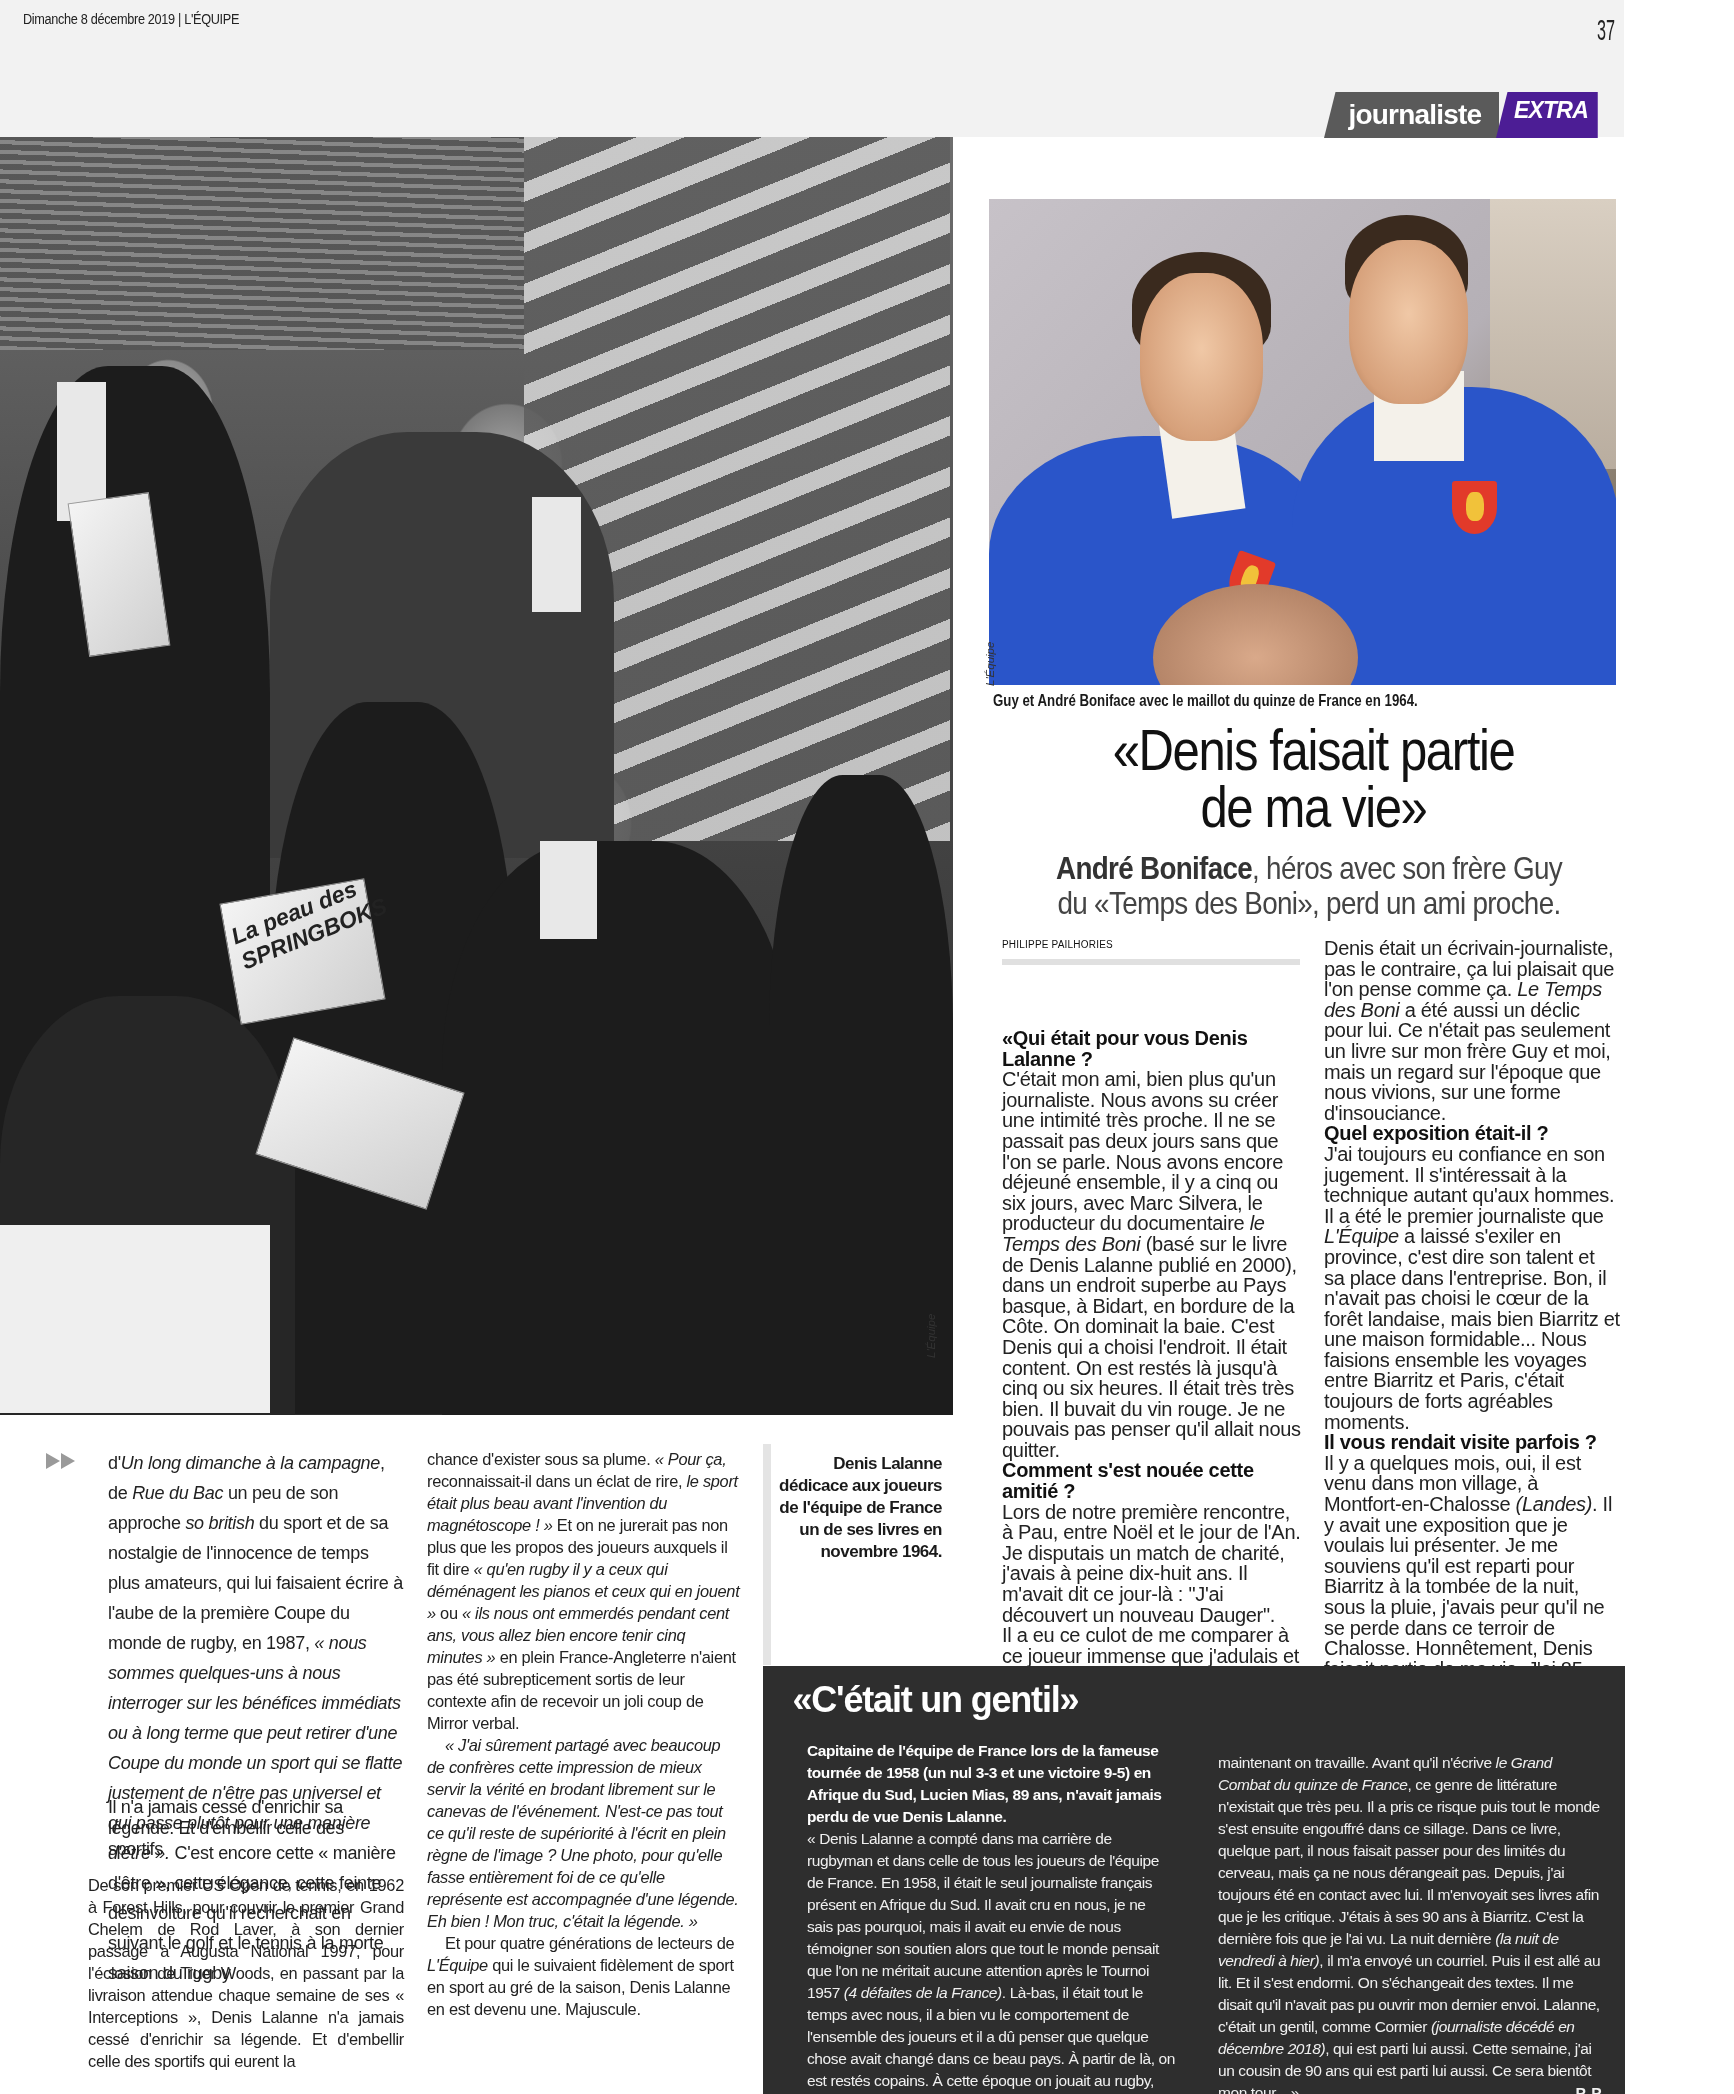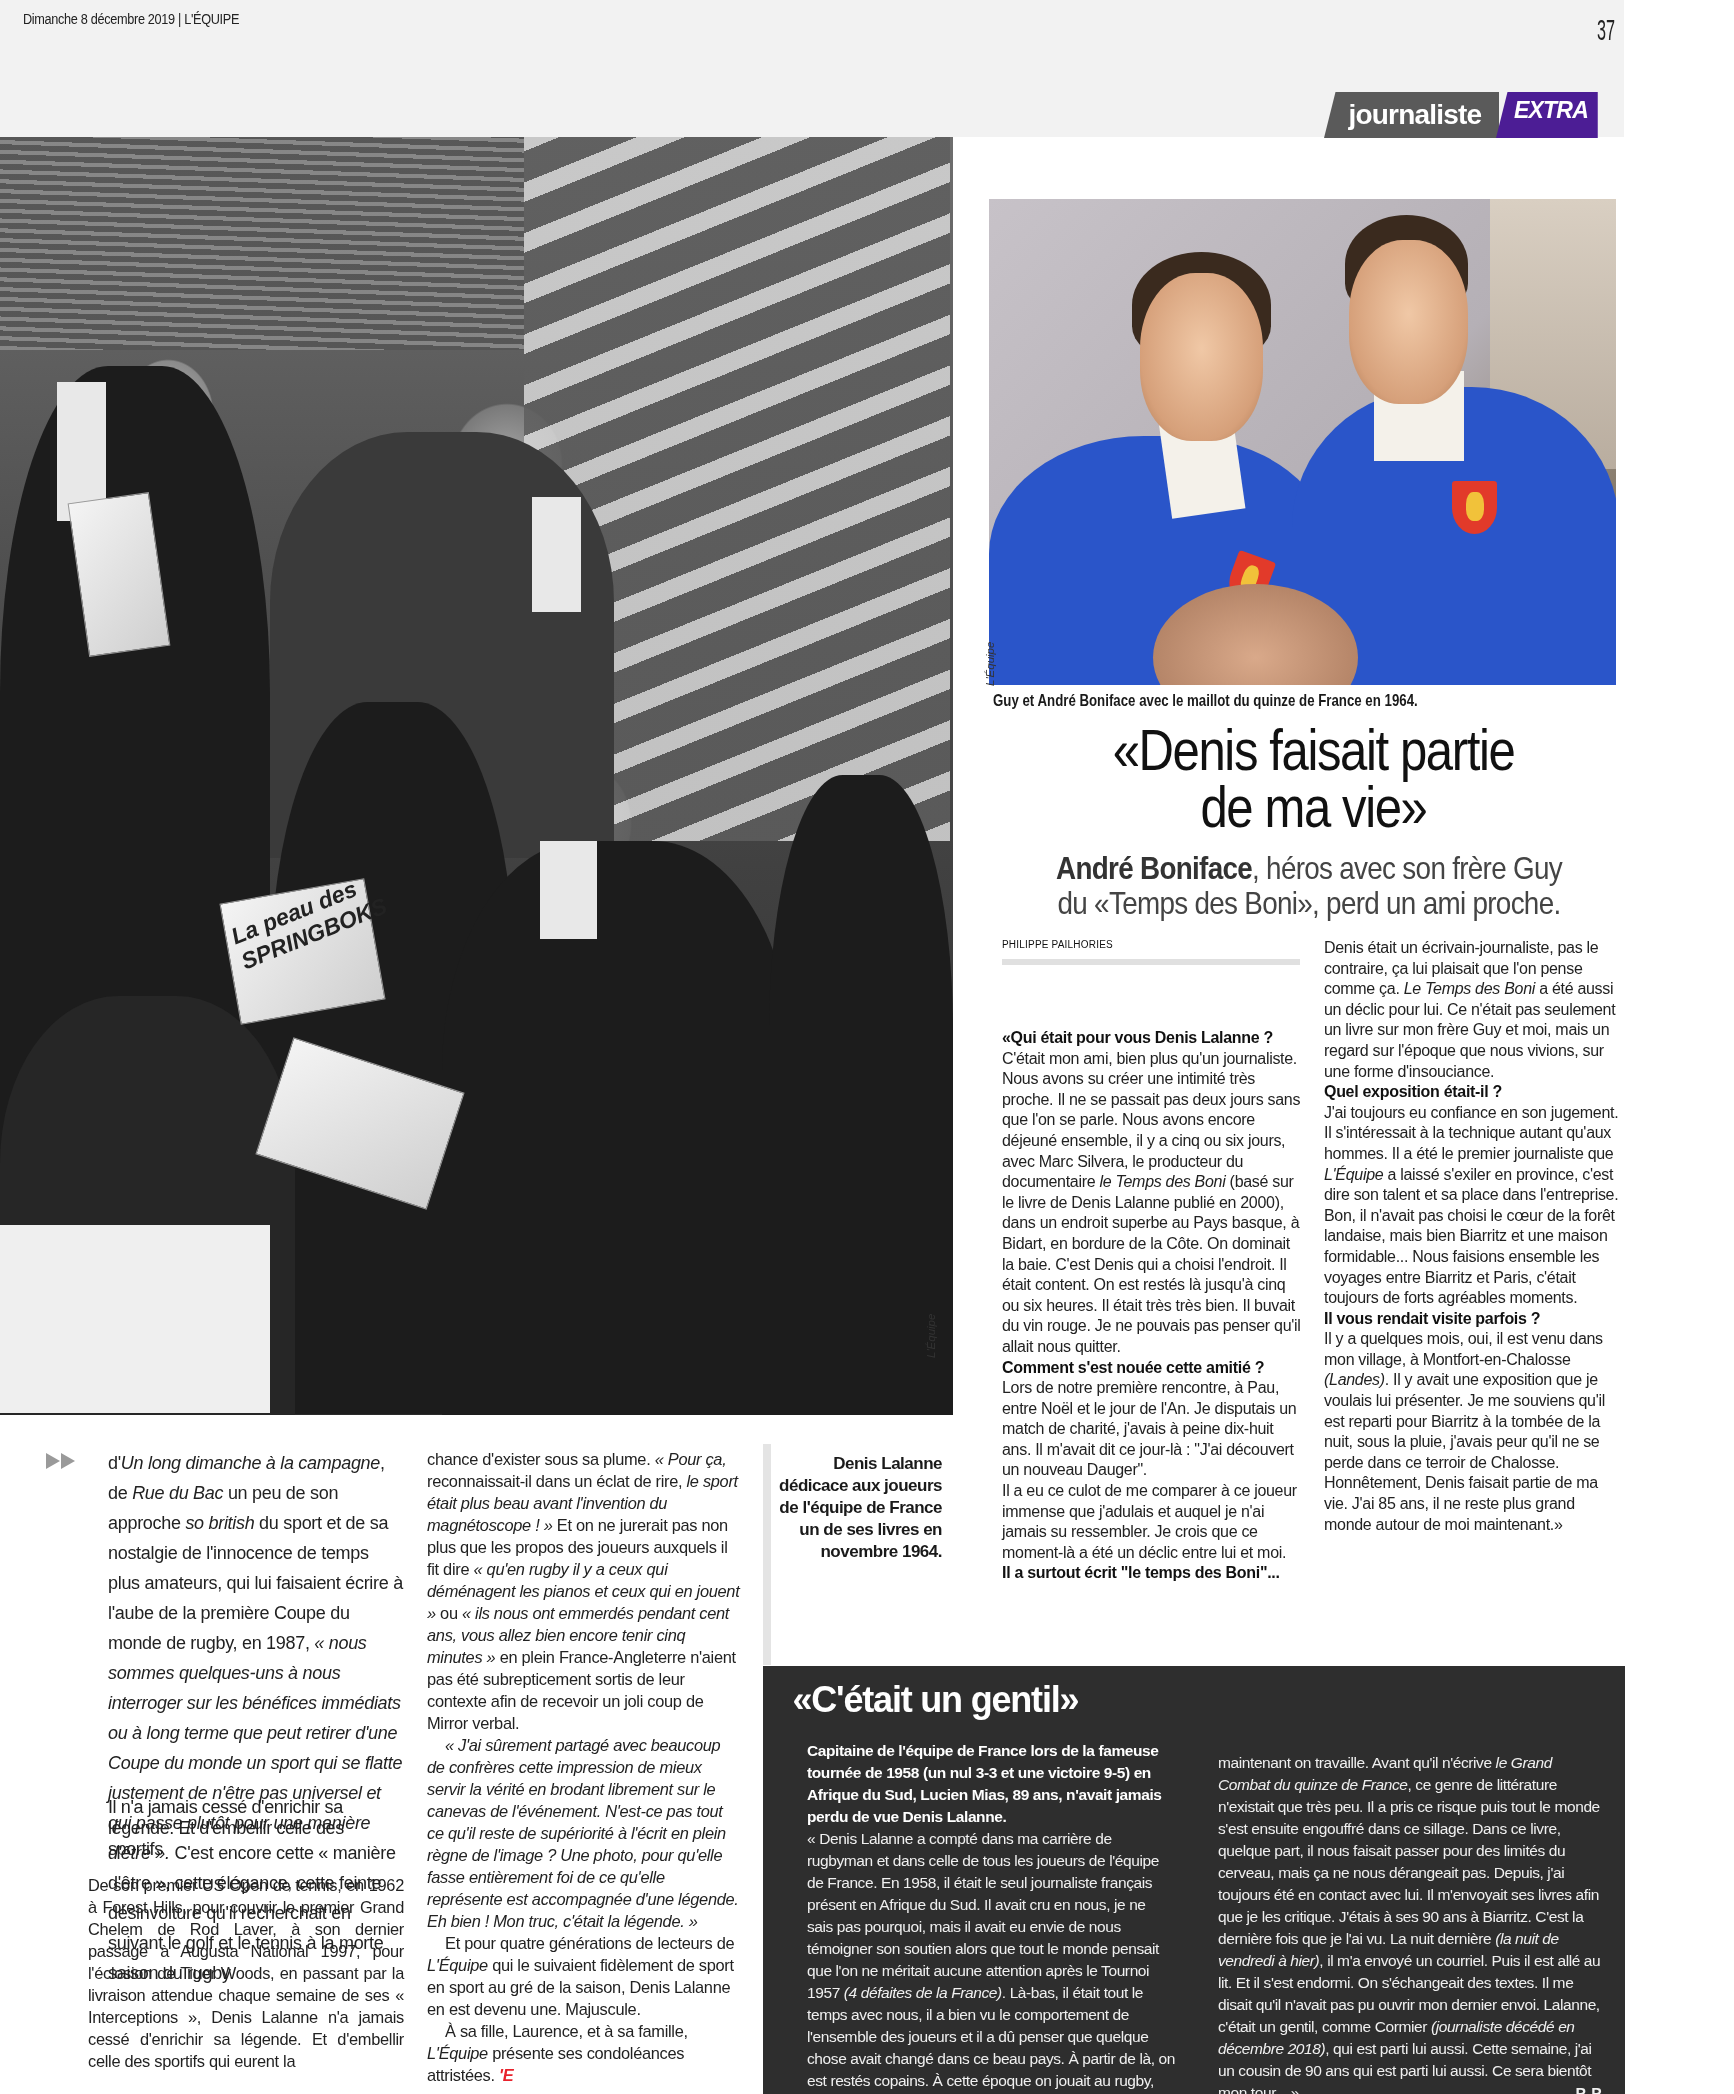--- a/index.html
+++ b/index.html
@@ -53,21 +53,21 @@
 
   .color-caption { position: absolute; left: 993px; top: 691px; font-size: 17px; font-weight: bold; color: #1a1a1a; transform: scaleX(0.78); transform-origin: left top; white-space: nowrap; }
 
   .headline { position: absolute; left: 1015px; top: 722px; width: 597px; text-align: center; font-size: 57px; line-height: 57px; font-weight: normal; color: #111; letter-spacing: -1.6px; transform: scaleX(0.86); transform-origin: center top; }
   .deck { position: absolute; left: 998px; top: 851px; width: 622px; text-align: center; font-size: 32px; line-height: 35px; color: #444; letter-spacing: -0.8px; transform: scaleX(0.87); transform-origin: center top; }
   .deck b { color: #333; }
 
   .byline { position: absolute; left: 1002px; top: 939px; font-size: 10px; font-weight: normal; color: #111; letter-spacing: 0.2px; }
   .byline-rule { position: absolute; left: 1002px; top: 959px; width: 298px; height: 5.7px; background: #e0e0e0; }
 
-  .col { position: absolute; font-size: 16px; line-height: 20.6px; color: #222; letter-spacing: -0.3px; text-align: left; }
+  .col { position: absolute; font-size: 20px; line-height: 20.6px; color: #222; letter-spacing: -0.3px; text-align: left; }
   .col p { margin: 0; }
   .col .q { font-weight: bold; color: #111; }
   .col i { font-style: italic; }
 
   .col-int-1 { left: 1002px; top: 980px; width: 300px; margin-top: 48px; }
   .col-int-2 { left: 1324px; top: 938px; width: 296px; }
 
   .col-art-1 { left: 108px; top: 1448px; width: 296px; font-size: 18px; line-height: 30px; }
   .col-art-2 { left: 427px; top: 1448px; width: 314px; font-size: 16.4px; line-height: 22px; }
   .indent { text-indent: 18px; }
@@ -173,21 +173,20 @@
 
 <div class="next-arrow"></div>
 <div class="col col-art-1" id="art-col-1">d'<i>Un long dimanche à la campagne</i>, de <i>Rue du Bac</i> un peu de son approche <i>so british</i> du sport et de sa nostalgie de l'innocence de temps plus amateurs, qui lui faisaient écrire à l'aube de la première Coupe du monde de rugby, en 1987, <i>« nous sommes quelques-uns à nous interroger sur les bénéfices immédiats ou à long terme que peut retirer d'une Coupe du monde un sport qui se flatte justement de n'être pas universel et qui passe plutôt pour une manière d'être ».</i> C'est encore cette « manière d'être », cette élégance, cette feinte désinvolture qu'il recherchait en suivant le golf et le tennis à la morte saison du rugby.</div>
 <div class="subhead">Il n'a jamais cessé d'enrichir sa légende. Et d'embellir celle des sportifs</div>
 <div class="col col-art-1b">De son premier US Open de tennis, en 1962 à Forest Hills, pour couvrir le premier Grand Chelem de Rod Laver, à son dernier passage à Augusta National 1997, pour l'éclosion de Tiger Woods, en passant par la livraison attendue chaque semaine de ses « Interceptions », Denis Lalanne n'a jamais cessé d'enrichir sa légende. Et d'embellir celle des sportifs qui eurent la</div>
 
 <div class="col col-art-2">
   <p id="art-col-2a">chance d'exister sous sa plume. <i>« Pour ça,</i> reconnaissait-il dans un éclat de rire, <i>le sport était plus beau avant l'invention du magnétoscope ! »</i> Et on ne jurerait pas non plus que les propos des joueurs auxquels il fit dire <i>« qu'en rugby il y a ceux qui déménagent les pianos et ceux qui en jouent »</i> ou <i>« ils nous ont emmerdés pendant cent ans, vous allez bien encore tenir cinq minutes »</i> en plein France-Angleterre n'aient pas été subrepticement sortis de leur contexte afin de recevoir un joli coup de Mirror verbal.</p>
   <p class="indent"><i>« J'ai sûrement partagé avec beaucoup de confrères cette impression de mieux servir la vérité en brodant librement sur le canevas de l'événement. N'est-ce pas tout ce qu'il reste de supériorité à l'écrit en plein règne de l'image ? Une photo, pour qu'elle fasse entièrement foi de ce qu'elle représente est accompagnée d'une légende. Eh bien ! Mon truc, c'était la légende. »</i></p>
   <p class="indent"><span>Et pour quatre générations de lecteurs de </span><i>L'Équipe</i><span> qui le suivaient fidèlement de sport en sport au gré de la saison, Denis Lalanne en est devenu une. Majuscule.</span></p>
-  <p class="indent"><span>À sa fille, Laurence, et à sa famille, </span><i>L'Équipe</i><span> présente ses condoléances attristées.</span> <span class="end-mark">'E</span></p>
 </div>
 
 <div class="main-caption-bar"></div>
 <div class="main-caption">Denis Lalanne dédicace aux joueurs de l'équipe de France un de ses livres en novembre 1964.</div>
 
 <div class="boxout">
   <div class="box-title">«C'était un gentil»</div>
   <div class="box-col box-col-1">
     <div class="box-lead">Capitaine de l'équipe de France lors de la fameuse tournée de 1958 (un nul 3-3 et une victoire 9-5) en Afrique du Sud, Lucien Mias, 89 ans, n'avait jamais perdu de vue Denis Lalanne.</div>
     <div><span>« Denis Lalanne a compté dans ma carrière de rugbyman et dans celle de tous les joueurs de l'équipe de France. En 1958, il était le seul journaliste français présent en Afrique du Sud. Il avait cru en nous, je ne sais pas pourquoi, mais il avait eu envie de nous témoigner son soutien alors que tout le monde pensait que l'on ne méritait aucune attention après le Tournoi 1957 </span><i>(4 défaites de la France)</i><span>. Là-bas, il était tout le temps avec nous, il a bien vu le comportement de l'ensemble des joueurs et il a dû penser que quelque chose avait changé dans ce beau pays. À partir de là, on est restés copains. À cette époque on jouait au rugby,</span></div>

